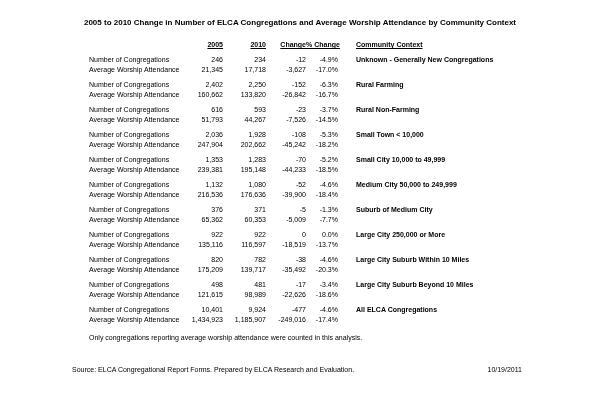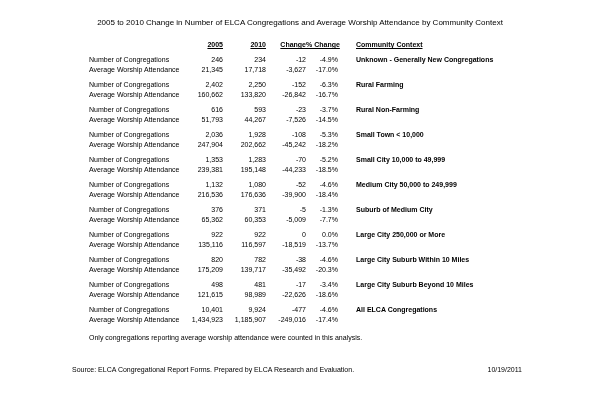--- a/index.html
+++ b/index.html
@@ -9,21 +9,21 @@
     height: 400px;
     background: #ffffff;
     color: #000000;
     font-family: "Liberation Sans", sans-serif;
     overflow: hidden;
   }
   .title {
     padding-top: 18px;
     text-align: center;
     font-size: 8px;
-    font-weight: normal;
+    font-weight: bold;
     line-height: 10px;
   }
   .header-row, .row {
     display: grid;
     grid-template-columns: 96px 38px 43px 40px 32px auto;
     margin-left: 89px;
     font-size: 7px;
     line-height: 10px;
   }
   .header-row {

